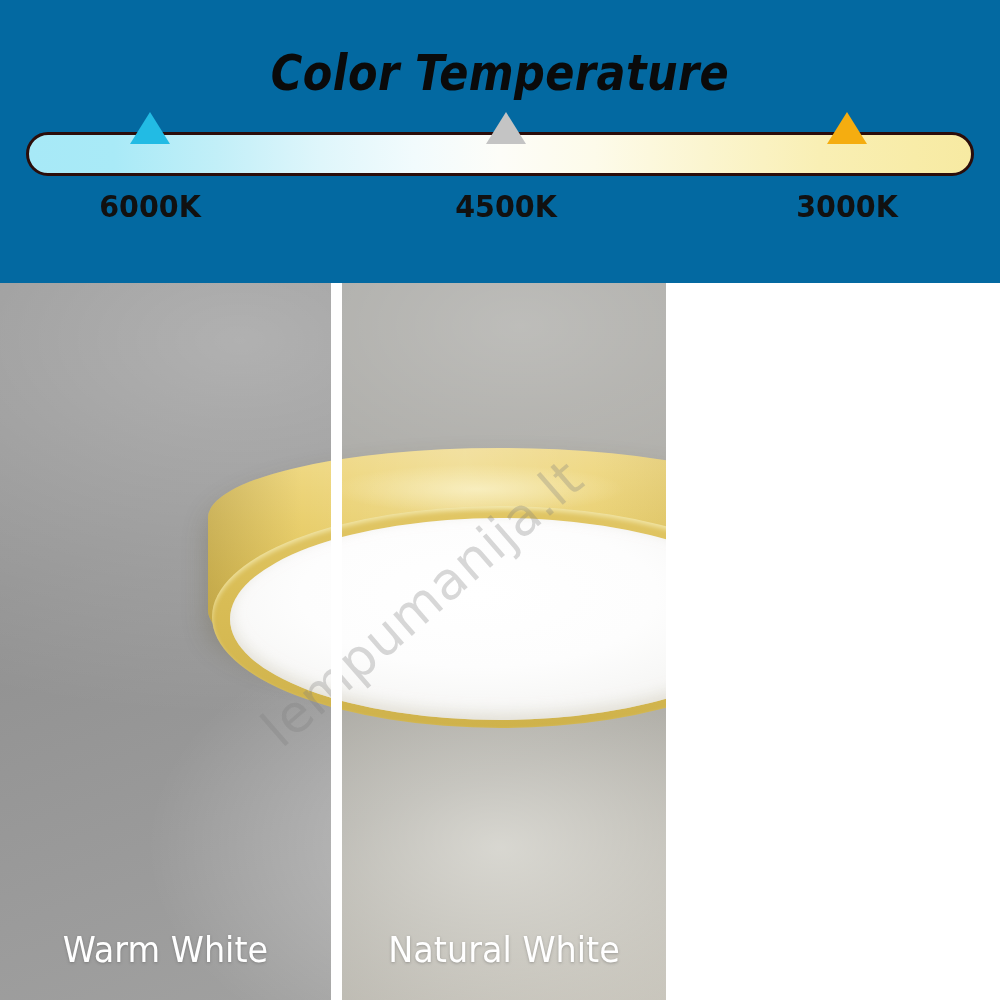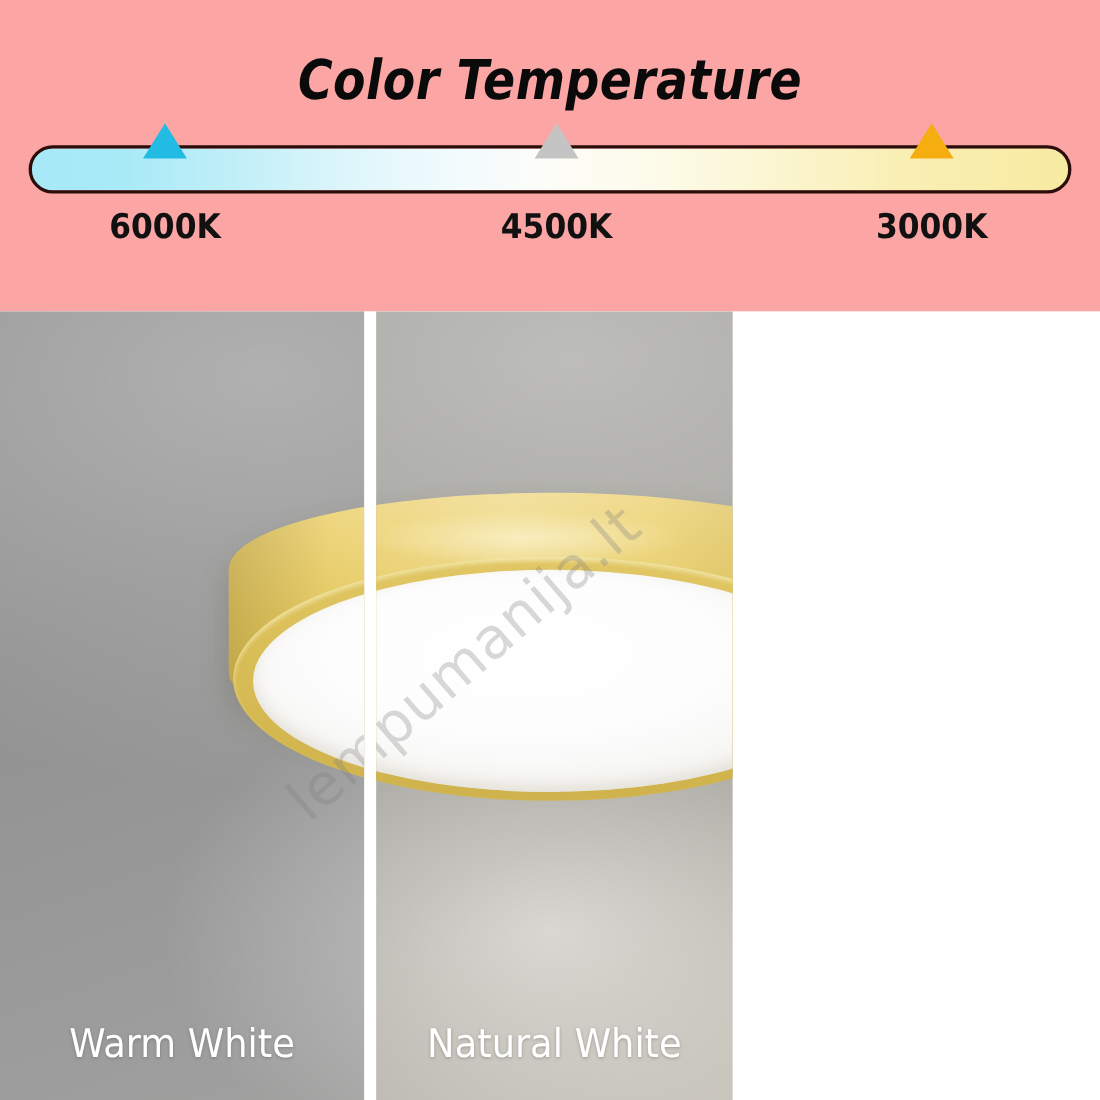--- a/index.html
+++ b/index.html
@@ -2,21 +2,21 @@
 <html><head>
 <meta charset="utf-8">
 <style>
   html,body{margin:0;padding:0;}
   body{
     width:1000px;height:1000px;
     background:#ffffff;
     font-family:"Liberation Sans", sans-serif;
     overflow:hidden;
   }
-  #page{position:relative;width:1000px;height:1000px;background:#fca5a5;overflow:hidden;}
+  #page{position:relative;width:1000px;height:1000px;background:#0369a1;overflow:hidden;}
 
   
   .title{
     position:absolute;left:0;top:44px;width:1000px;
     text-align:center;
     font-family:"DejaVu Sans","Liberation Sans",sans-serif;
     font-style:italic;font-weight:bold;
     font-size:50px;
     letter-spacing:0.5px;
     color:#0a0a0a;

